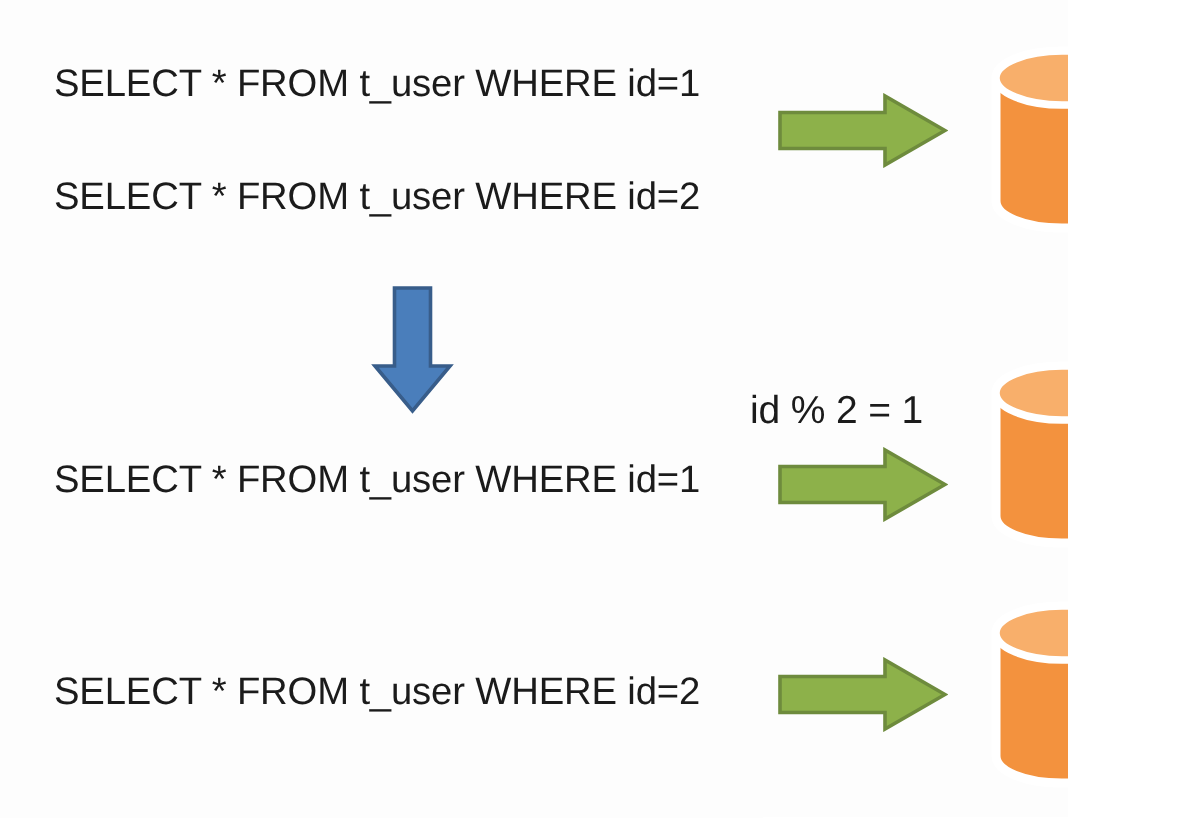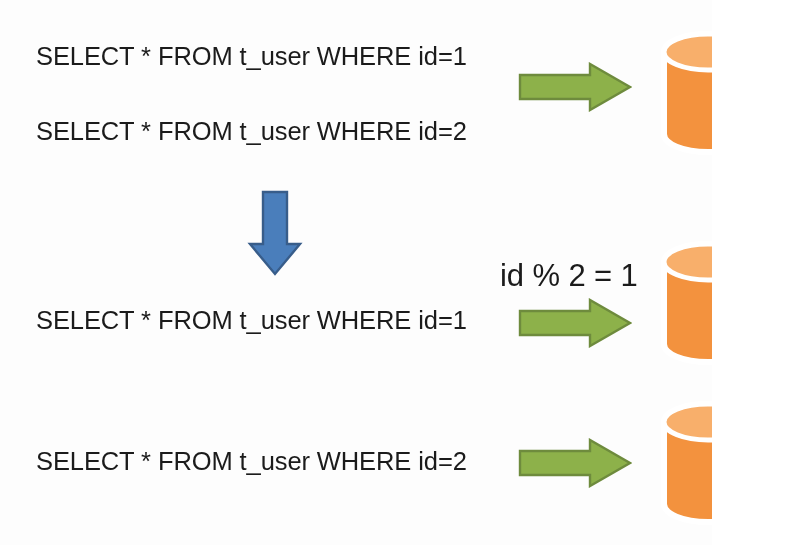--- a/index.html
+++ b/index.html
@@ -32,21 +32,21 @@
   .sql-1 { top: 42px; }
   .sql-2 { top: 117px; }
   .sql-3 { top: 306px; }
   .sql-4 { top: 447px; }
 
   
   .mod-label {
     position: absolute;
     left: 500px;
     font-family: "Liberation Sans", sans-serif;
-    font-size: 31px;
+    font-size: 26px;
     font-weight: 400;
     color: #1b1b1b;
     white-space: nowrap;
     letter-spacing: -0.1px;
   }
   .mod-1 { top: 258px; }
   .mod-2 { top: 398px; }
 
   
   .arrow-right {

